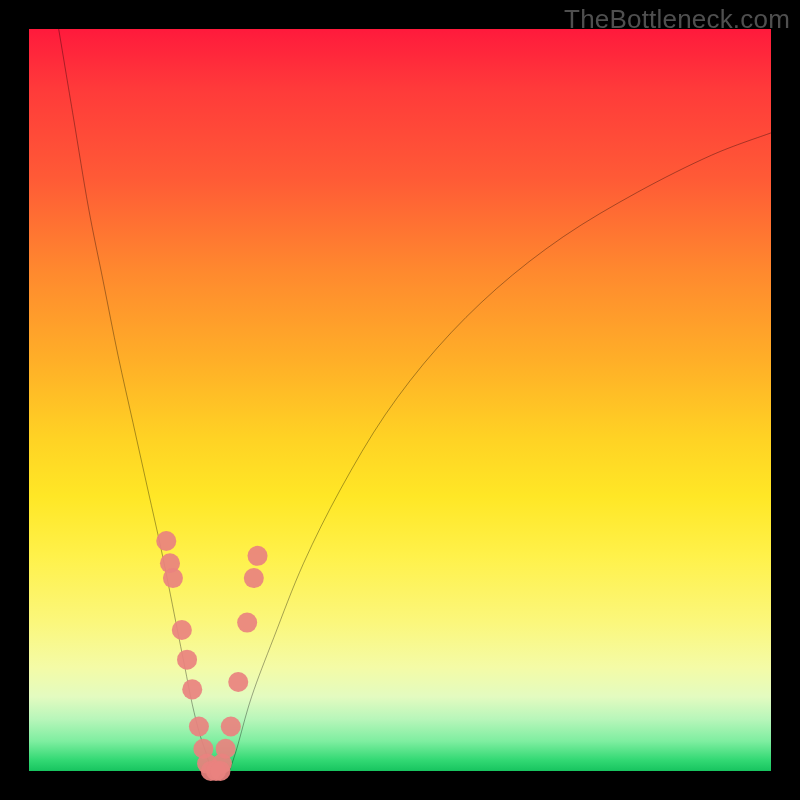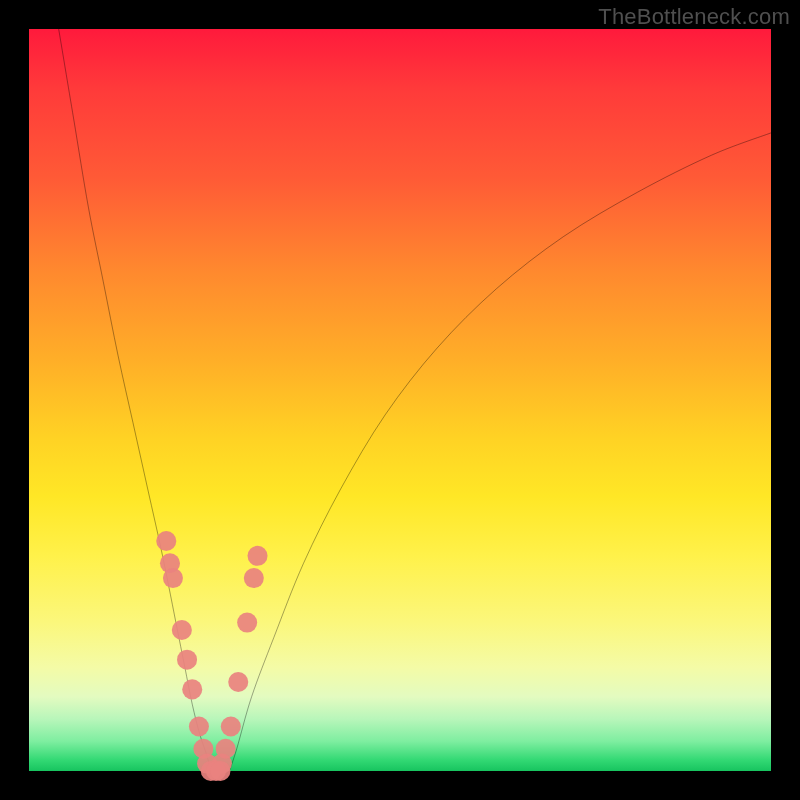--- a/index.html
+++ b/index.html
@@ -41,21 +41,21 @@
       #7eeea0 96%,
       #33d974 98.5%,
       #17c45f 100%
     );
   }
   .watermark {
     position: absolute;
     top: 4px;
     right: 10px;
     color: #4f4f4f;
-    font-size: 22px;
+    font-size: 26px;
     font-weight: 500;
     letter-spacing: 0.2px;
     user-select: none;
   }
   svg.curves {
     position: absolute;
     left: 0;
     top: 0;
     width: 742px;
     height: 742px;

